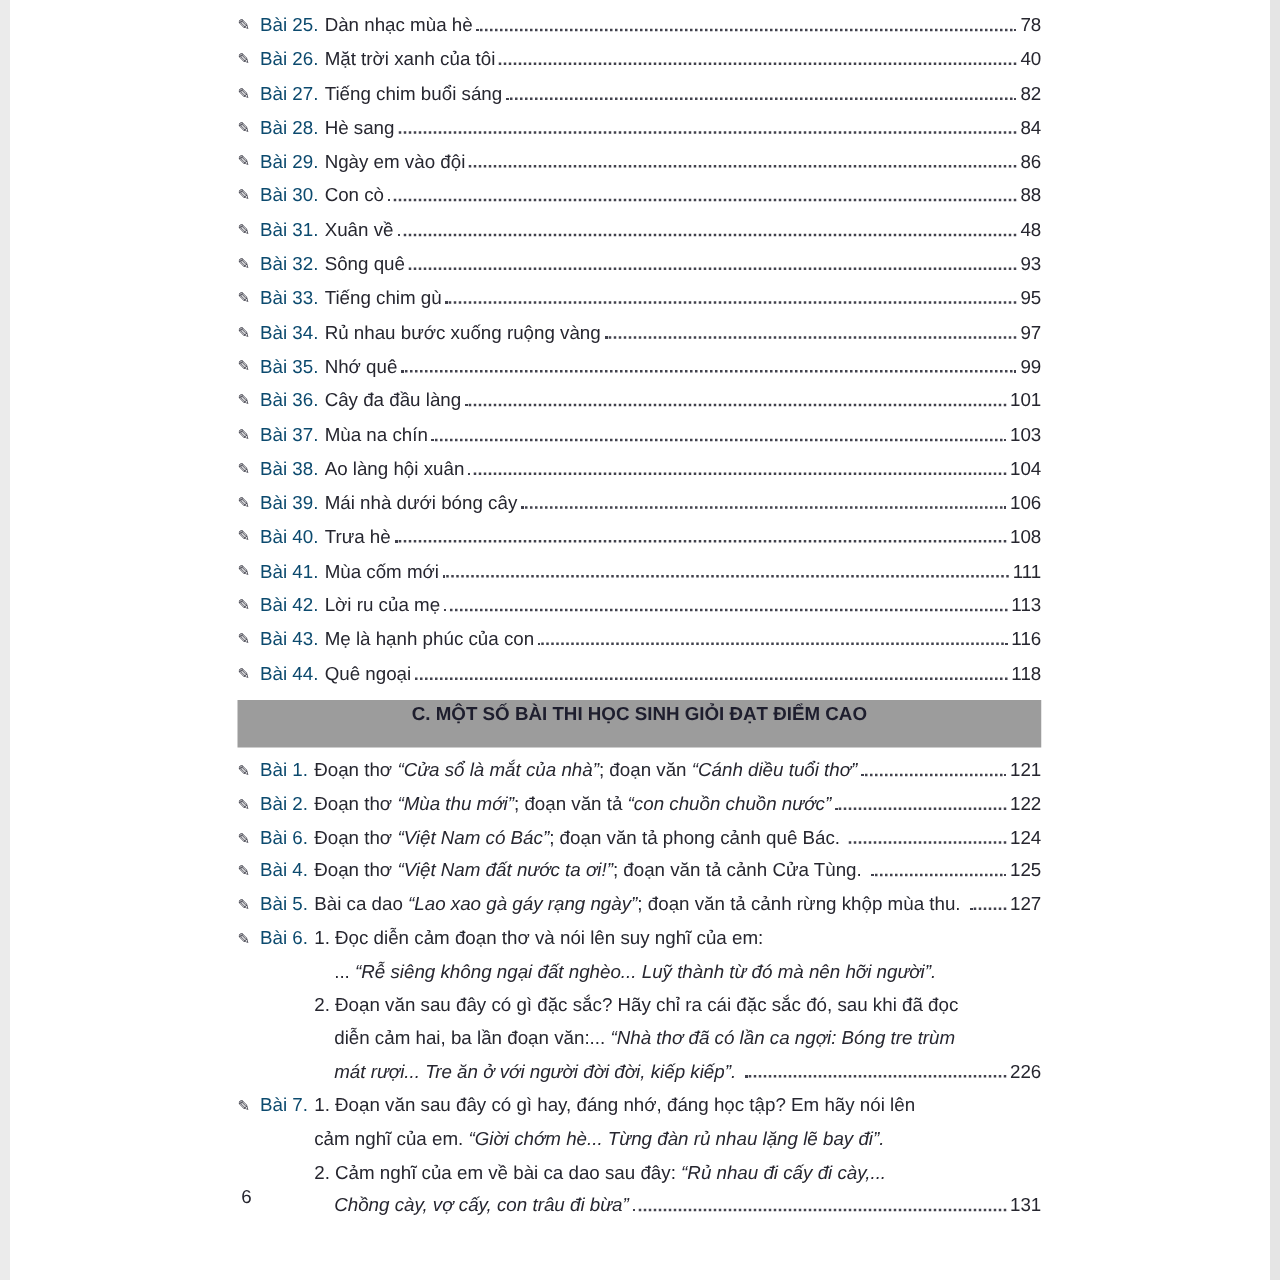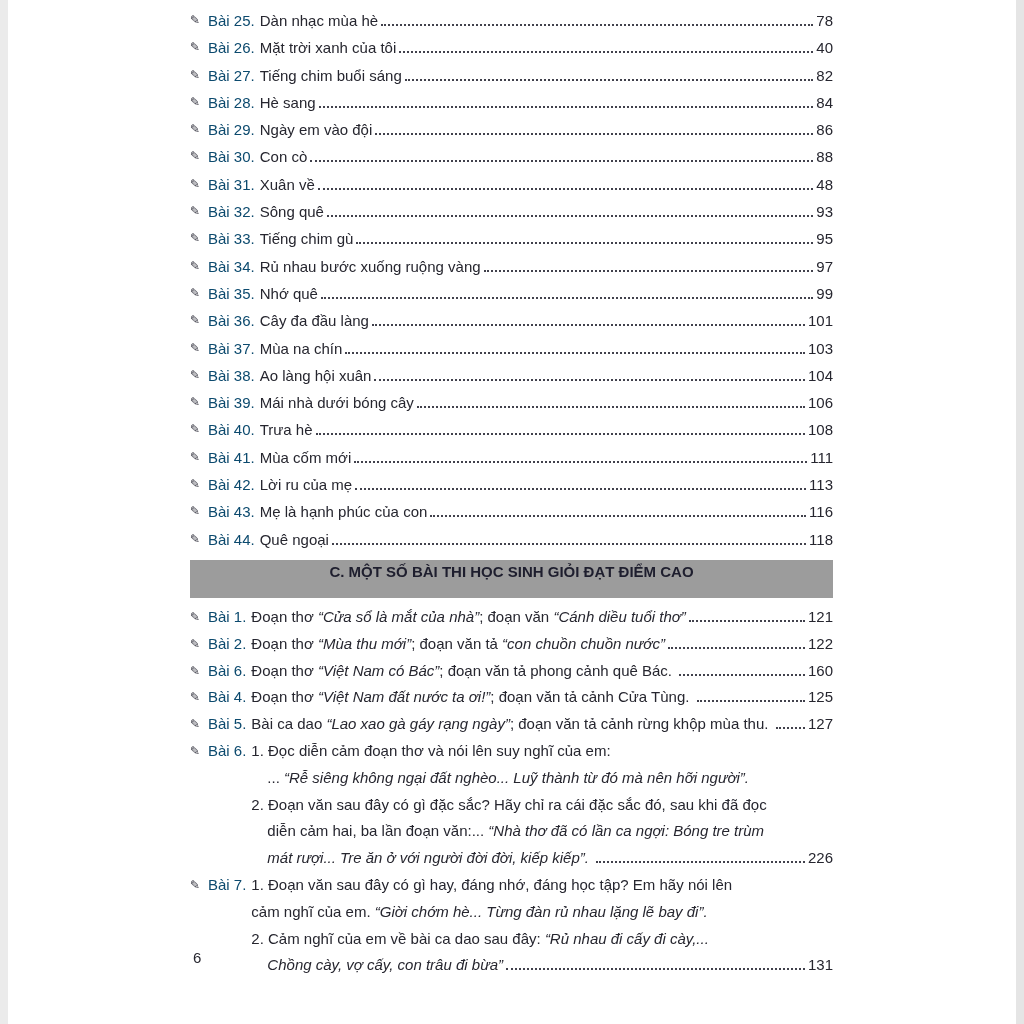--- a/index.html
+++ b/index.html
@@ -319,21 +319,21 @@
       </div>
       <div class="toc-item">
         <span class="icon">✎</span>
         <span class="label">Bài 6.</span>
         <div class="body">
           <div class="line">
             <span>Đoạn thơ </span>
             <span class="it">“Việt Nam có Bác”</span>
             <span>; đoạn văn tả phong cảnh quê Bác. </span>
             <span class="dots"></span>
-            <span class="pg">160</span>
+            <span class="pg">124</span>
           </div>
         </div>
       </div>
       <div class="toc-item">
         <span class="icon">✎</span>
         <span class="label">Bài 4.</span>
         <div class="body">
           <div class="line">
             <span>Đoạn thơ </span>
             <span class="it">“Việt Nam đất nước ta ơi!”</span>

